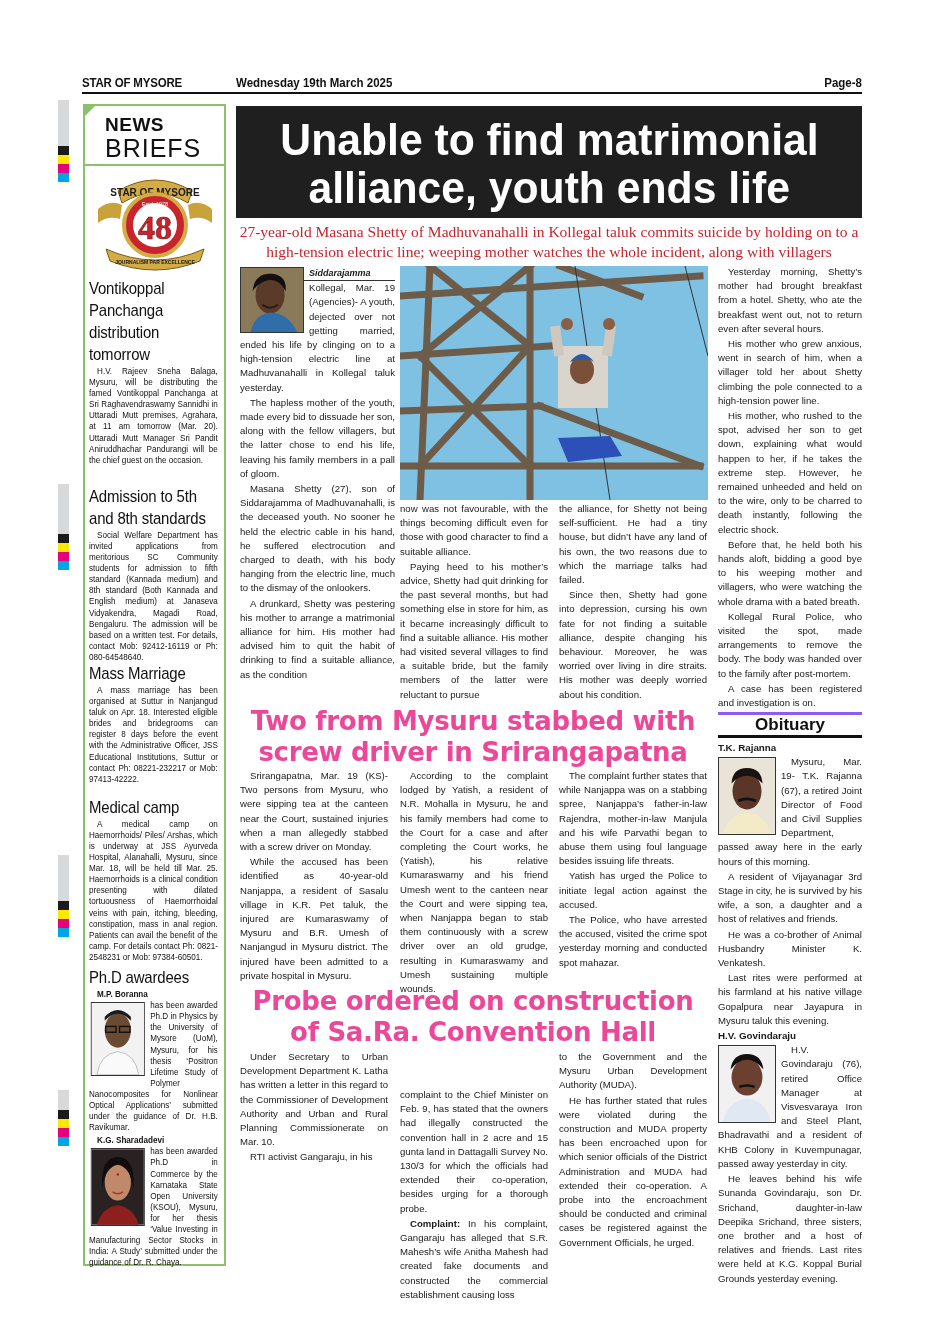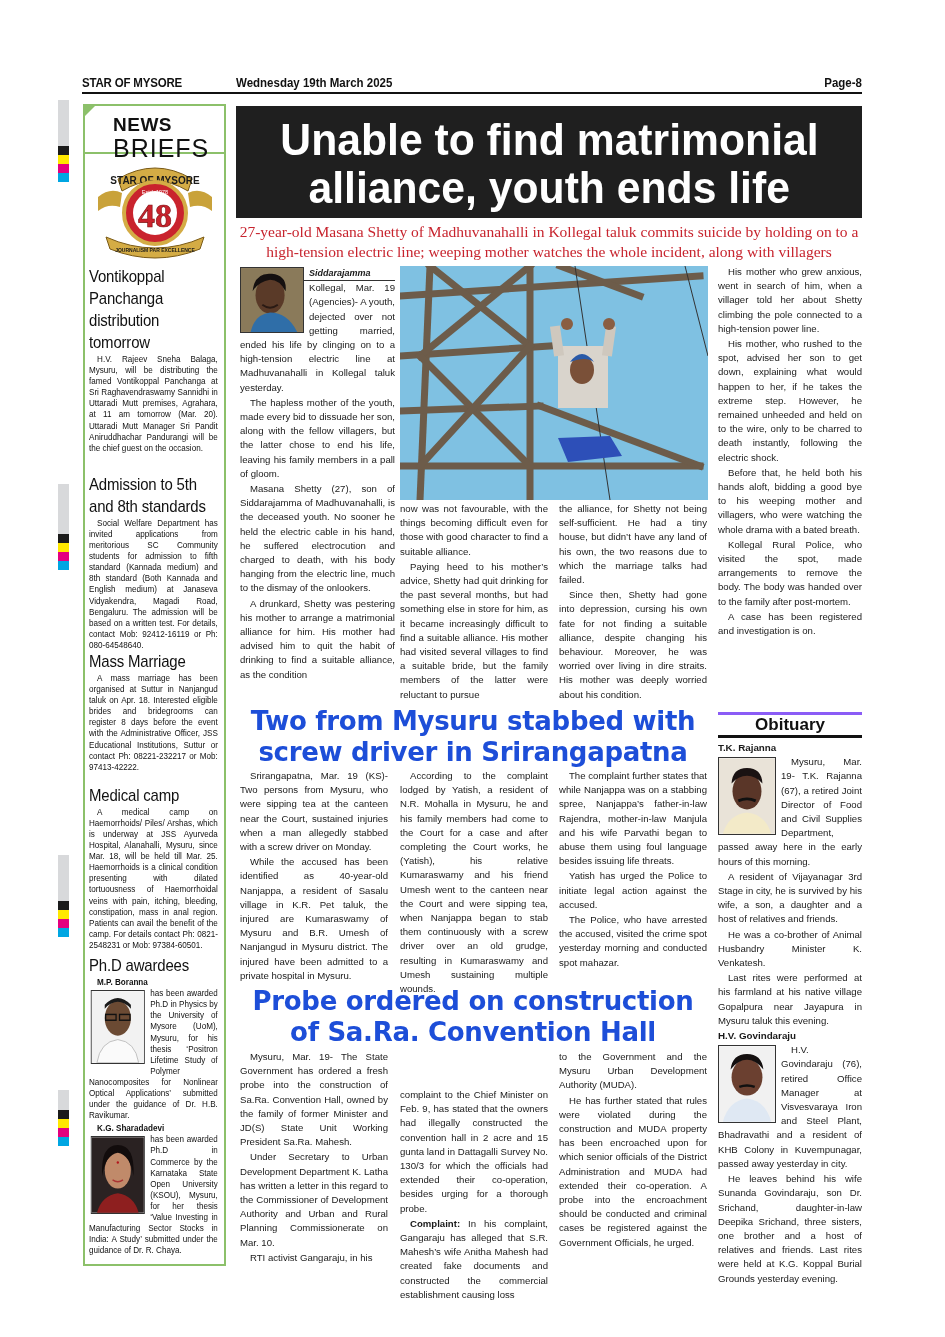--- a/index.html
+++ b/index.html
@@ -14,21 +14,21 @@
   .regbar .c { background: #00a6e2; height: 9px; }
 
   .masthead { position: absolute; left: 82px; top: 74px; width: 780px; height: 20px; border-bottom: 2.5px solid #111; font-family: "Liberation Sans", sans-serif; font-weight: bold; font-size: 12.5px; }
   .masthead .paper { position: absolute; left: 0; top: 2px; letter-spacing: -0.2px; transform: scaleX(0.92); transform-origin: left; }
   .masthead .date { position: absolute; left: 154px; top: 2px; transform: scaleX(0.92); transform-origin: left; }
   .masthead .page { position: absolute; right: 0; top: 2px; transform: scaleX(0.92); transform-origin: right; }
 
   
   .sidebar { position: absolute; left: 83px; top: 104px; width: 143px; height: 1162px; border: 2.5px solid #8cc06a; }
   .sidebar .corner { position: absolute; left: -2px; top: -2px; width: 0; height: 0; border-top: 14px solid #8cc06a; border-right: 14px solid transparent; }
-  .sidebar .nb-head { height: 48px; border-bottom: 2.5px solid #8cc06a; padding: 8px 0 0 28px; }
+  .sidebar .nb-head { height: 60px; border-bottom: 2.5px solid #8cc06a; padding: 8px 0 0 20px; }
   .nb-news { font-weight: bold; font-size: 19px; letter-spacing: 0.5px; }
   .nb-briefs { font-size: 25px; letter-spacing: 1px; margin-top: -2px; }
   .logo { height: 112px; position: relative; display: flex; align-items: center; justify-content: center; }
   .sb-body { padding: 0 6px 0 4px; }
   .sb-h { font-family: "Liberation Sans", sans-serif; font-size: 17px; line-height: 22px; transform: scaleX(0.88); transform-origin: left; width: 113%; letter-spacing: -0.2px; }
   .sb-p { font-size: 9px; line-height: 11.1px; text-align: justify; transform: scaleX(0.9); transform-origin: left; width: 111%; }
   .phd-block { overflow: hidden; }
   .phd-photo { float: left; width: 60px; border: 1px solid #333; margin: 2px 6px 2px 2px; }
 
   
@@ -37,21 +37,21 @@
   .deck { position: absolute; left: 236px; top: 222px; width: 626px; text-align: center; color: #c7242e; font-family: "Liberation Serif", serif; font-size: 15.5px; line-height: 20px; }
 
   .col { position: absolute; font-size: 9.6px; line-height: 14.2px; text-align: justify; color: #1a1a1a; }
   .col p { text-indent: 10px; margin-bottom: 1px; }
   .col p.noind { text-indent: 0; }
 
   .photo-small { float: left; margin: 2px 5px 0 0; width: 64px; }
   .photo-small .img { width: 64px; height: 66px; border: 1px solid #333; }
   .photo-cap { font-style: italic; font-weight: bold; font-size: 9px; border-bottom: 1px solid #333; }
 
-  .bighead { position: absolute; text-align: center; font-family: "DejaVu Sans", sans-serif; font-weight: bold; font-size: 26px; line-height: 31px; letter-spacing: -0.3px; color: #1d4ed8; }
+  .bighead { position: absolute; text-align: center; font-family: "DejaVu Sans", sans-serif; font-weight: bold; font-size: 26px; line-height: 31px; letter-spacing: -0.3px; color: #ec4899; }
 
   .obit-title { position: absolute; left: 718px; top: 712px; width: 144px; height: 26px; border-top: 3px solid #8b5cf6; border-bottom: 3px solid #111; text-align: center; font-weight: bold; font-size: 17px; line-height: 20px; }
   .obit-name { text-align: left; font-weight: bold; font-size: 9.8px; }
   .obit-photo { float: left; width: 58px; height: 78px; border: 1px solid #333; margin: 2px 5px 0 0; }
 </style>
 </head>
 <body>
 
 <div class="regbar" style="top:100px;">
   <div class="grey"></div>
@@ -213,20 +213,21 @@
 
 <div class="col" style="left:400px; top:502px; width:148px;">
   <p class="noind">now was not favourable, with the things becoming difficult even for those with good character to find a suitable alliance.</p>
   <p>Paying heed to his mother’s advice, Shetty had quit drinking for the past several months, but had something else in store for him, as it became increasingly difficult to find a suitable alliance. His mother had visited several villages to find a suitable bride, but the family members of the latter were reluctant to pursue</p>
 </div>
 <div class="col" style="left:559px; top:502px; width:148px;">
   <p class="noind">the alliance, for Shetty not being self-sufficient. He had a tiny house, but didn’t have any land of his own, the two reasons due to which the marriage talks had failed.</p>
   <p>Since then, Shetty had gone into depression, cursing his own fate for not finding a suitable alliance, despite changing his behaviour. Moreover, he was worried over living in dire straits. His mother was deeply worried about his condition.</p>
 </div>
 <div class="col" style="left:718px; top:265px; width:144px;">
+  <p>Yesterday morning, Shetty’s mother had brought breakfast from a hotel. Shetty, who ate the breakfast went out, not to return even after several hours.</p>
   <p>His mother who grew anxious, went in search of him, when a villager told her about Shetty climbing the pole connected to a high-tension power line.</p>
   <p>His mother, who rushed to the spot, advised her son to get down, explaining what would happen to her, if he takes the extreme step. However, he remained unheeded and held on to the wire, only to be charred to death instantly, following the electric shock.</p>
   <p>Before that, he held both his hands aloft, bidding a good bye to his weeping mother and villagers, who were watching the whole drama with a bated breath.</p>
   <p>Kollegal Rural Police, who visited the spot, made arrangements to remove the body. The body was handed over to the family after post-mortem.</p>
   <p>A case has been registered and investigation is on.</p>
 </div>
 
 <div class="bighead" style="left:236px; top:706px; width:474px;">
   <span>Two from Mysuru stabbed with</span><br>
   <span>screw driver in Srirangapatna</span>
@@ -242,21 +243,20 @@
   <p>The complaint further states that while Nanjappa was on a stabbing spree, Nanjappa’s father-in-law Rajendra, mother-in-law Manjula and his wife Parvathi began to abuse them using foul language besides issuing life threats.</p>
   <p>Yatish has urged the Police to initiate legal action against the accused.</p>
   <p>The Police, who have arrested the accused, visited the crime spot yesterday morning and conducted spot mahazar.</p>
 </div>
 
 <div class="bighead" style="left:236px; top:986px; width:474px;">
   <span>Probe ordered on construction</span><br>
   <span>of Sa.Ra. Convention Hall</span>
 </div>
 <div class="col" style="left:240px; top:1050px; width:148px;">
-  <p>Mysuru, Mar. 19- The State Government has ordered a fresh probe into the construction of Sa.Ra. Convention Hall, owned by the family of former Minister and JD(S) State Unit Working President Sa.Ra. Mahesh.</p>
   <p>Under Secretary to Urban Development Department K. Latha has written a letter in this regard to the Commissioner of Development Authority and Urban and Rural Planning Commissionerate on Mar. 10.</p>
   <p>RTI activist Gangaraju, in his</p>
 </div>
 <div class="col" style="left:400px; top:1088px; width:148px;">
   <p class="noind">complaint to the Chief Minister on Feb. 9, has stated that the owners had illegally constructed the convention hall in 2 acre and 15 gunta land in Dattagalli Survey No. 130/3 for which the officials had extended their co-operation, besides urging for a thorough probe.</p>
   <p><b>Complaint:</b><span> In his complaint, Gangaraju has alleged that S.R. Mahesh’s wife Anitha Mahesh had created fake documents and constructed the commercial establishment causing loss</span></p>
 </div>
 <div class="col" style="left:559px; top:1050px; width:148px;">
   <p class="noind">to the Government and the Mysuru Urban Development Authority (MUDA).</p>
   <p>He has further stated that rules were violated during the construction and MUDA property has been encroached upon for which senior officials of the District Administration and MUDA had extended their co-operation. A probe into the encroachment should be conducted and criminal cases be registered against the Government Officials, he urged.</p>

